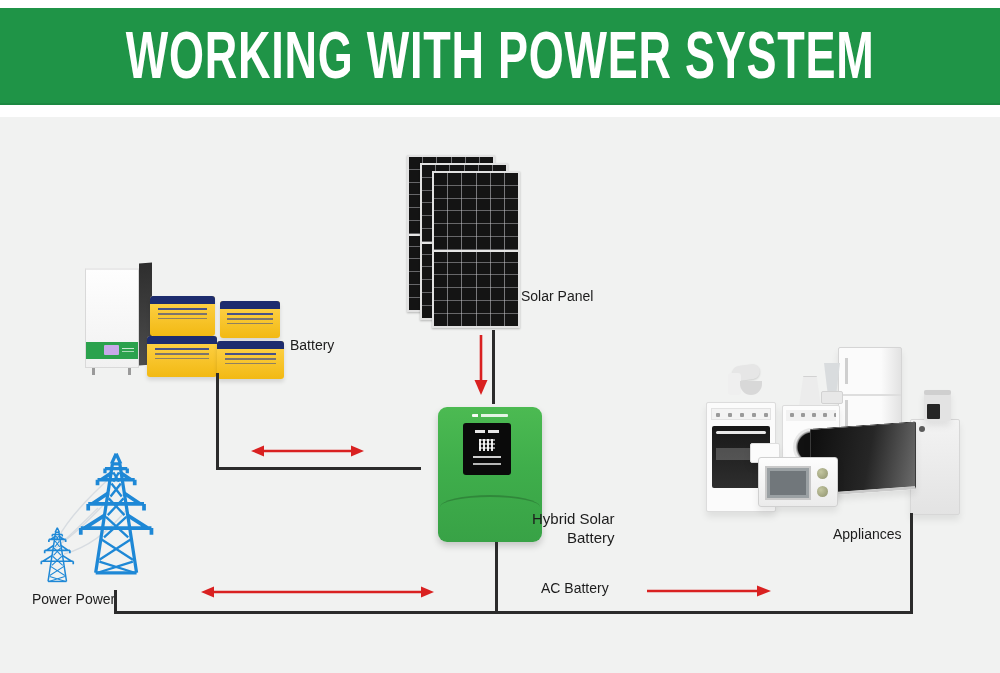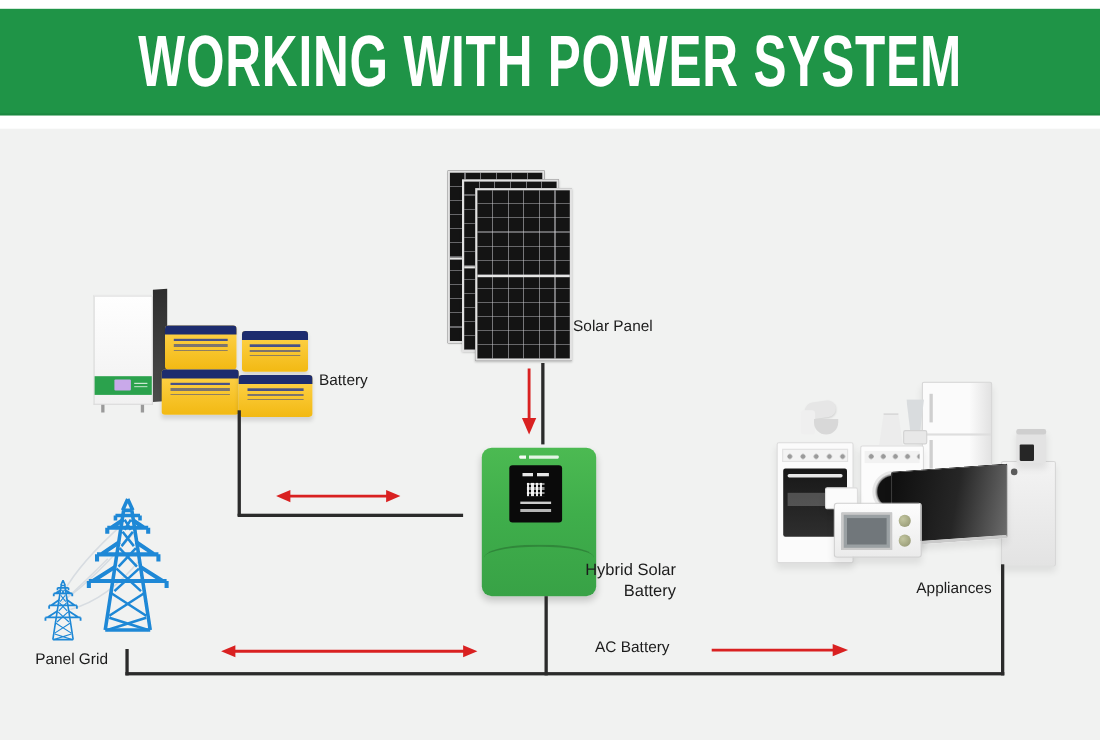--- a/index.html
+++ b/index.html
@@ -207,21 +207,21 @@
         <path class="tower" stroke-width="4" d="M54,58 L114,58 M54,58 L54,65 M114,58 L114,65 M58,58 L76,46 M110,58 L92,46"></path>
         <path class="tower" stroke-width="4" d="M46,84 L122,84 M46,84 L46,91 M122,84 L122,91 M50,84 L72,70 M118,84 L96,70"></path>
         <path class="tower" stroke-width="3.5" d="M80,15 L62,132 M88,15 L106,132"></path>
         <path class="tower" stroke-width="2.5" d="M81,24 L87,34 M87,24 L81,34 M79,36 L90,50 M89,36 L78,50 M76,52 L93,70 M92,52 L75,70 M73,72 L97,94 M95,72 L71,94 M68,96 L102,118 M100,96 L66,118 M66,120 L104,132 M102,120 L64,132"></path>
         <path class="tower" stroke-width="3.5" d="M62,132 L106,132"></path>
       </g>
     </defs>
     <use href="#tower" transform="translate(10,0) scale(0.93)"></use>
     <use href="#tower" transform="translate(-6,76) scale(0.42)"></use>
   </svg>
-  <div class="label" style="left:32px;top:474px;">Panel Grid</div>
+  <div class="label" style="left:32px;top:474px;">Power Power</div>
 
   <div class="appl">
     <div class="item fridge"></div>
     <div class="item oven">
       <div class="oven-panel"></div>
       <div class="oven-door"></div>
     </div>
     <div class="mixer-head"></div>
     <div class="mixer-body"></div>
     <div class="mixer-bowl"></div>

